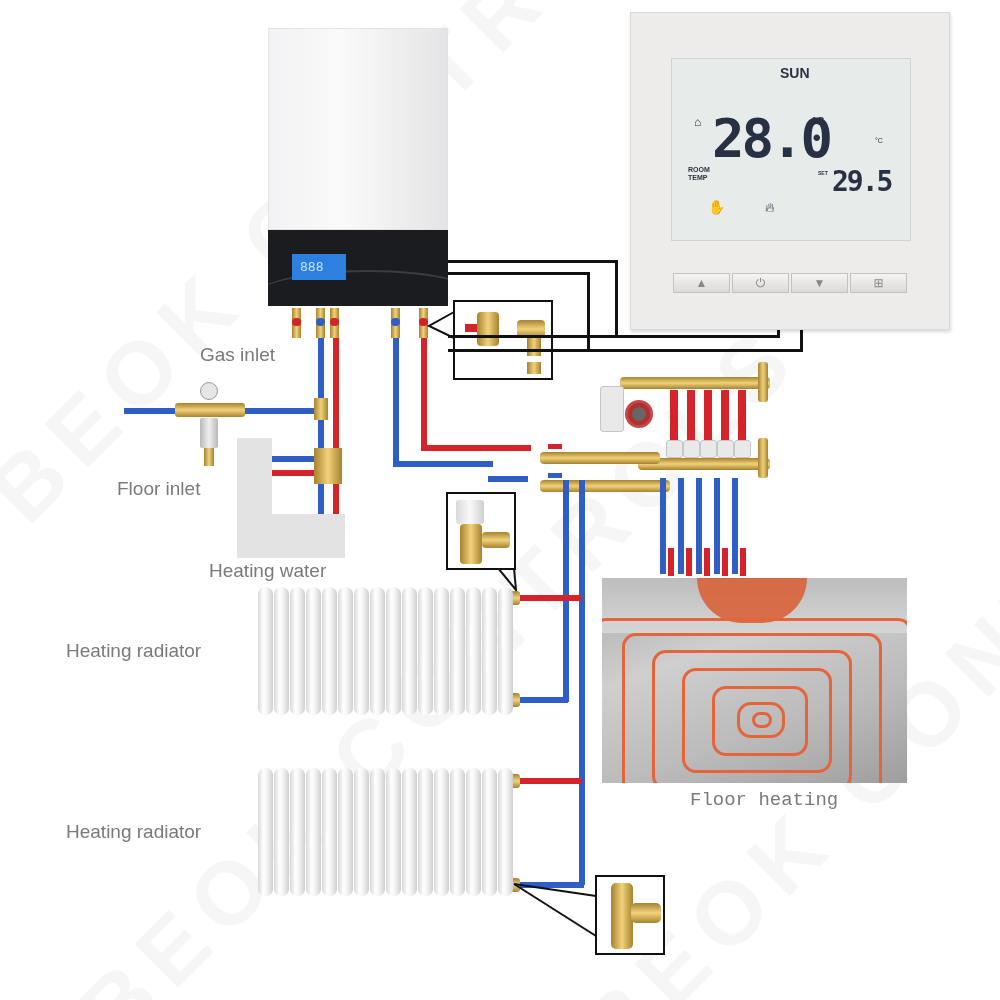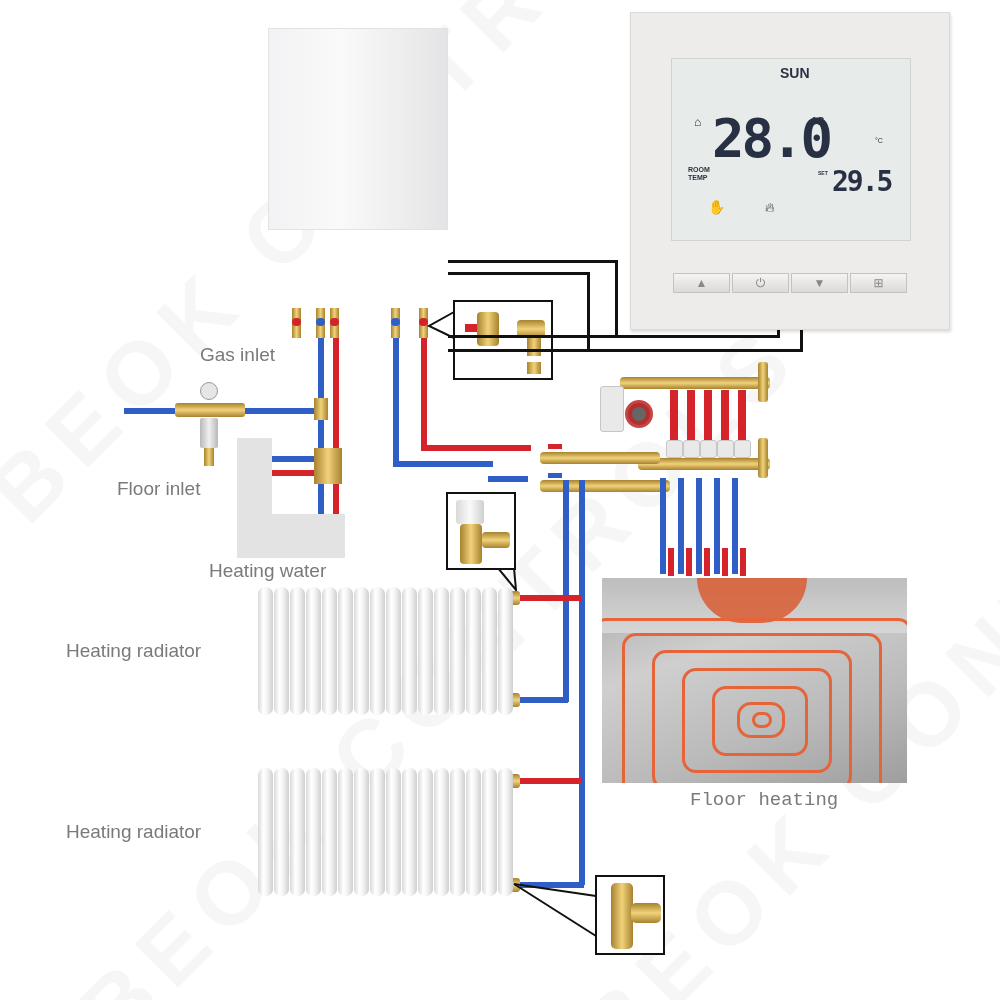--- a/index.html
+++ b/index.html
@@ -38,20 +38,24 @@
 </style>
 </head>
 <body>
 
 <div class="watermark" style="left:-30px;top:470px;transform:rotate(-45deg);">BEOK CONTROLS</div>
 <div class="watermark" style="left:60px;top:990px;transform:rotate(-45deg);">BEOK CONTROLS</div>
 <div class="watermark" style="left:560px;top:1010px;transform:rotate(-45deg);">BEOK CONTROLS</div>
 
 <div class="abs boiler">
   <div class="boiler-top"></div>
+  <div class="boiler-panel">
+    <div class="swoosh"></div>
+    <div class="boiler-lcd">888</div>
+  </div>
 </div>
 
 <div class="pipe brass" style="left:292px;top:308px;width:9px;height:30px;"></div>
 <div class="pipe red" style="left:292px;top:318px;width:9px;height:8px;border-radius:4px;"></div>
 <div class="pipe brass" style="left:316px;top:308px;width:9px;height:30px;"></div>
 <div class="pipe blue" style="left:316px;top:318px;width:9px;height:8px;border-radius:4px;"></div>
 <div class="pipe brass" style="left:330px;top:308px;width:9px;height:30px;"></div>
 <div class="pipe red" style="left:330px;top:318px;width:9px;height:8px;border-radius:4px;"></div>
 <div class="pipe brass" style="left:391px;top:308px;width:9px;height:30px;"></div>
 <div class="pipe blue" style="left:391px;top:318px;width:9px;height:8px;border-radius:4px;"></div>

